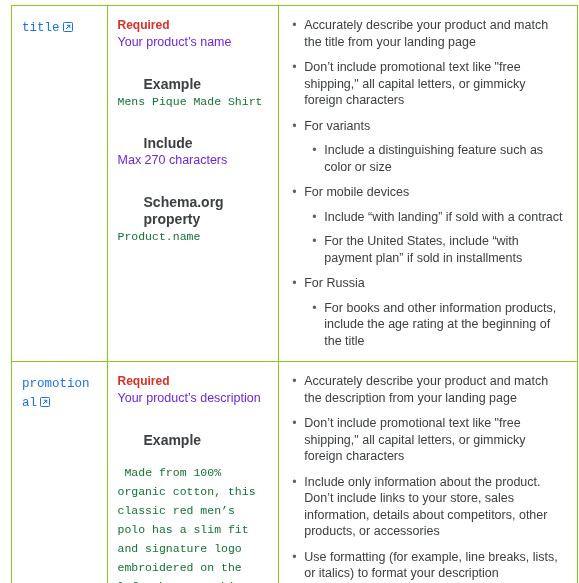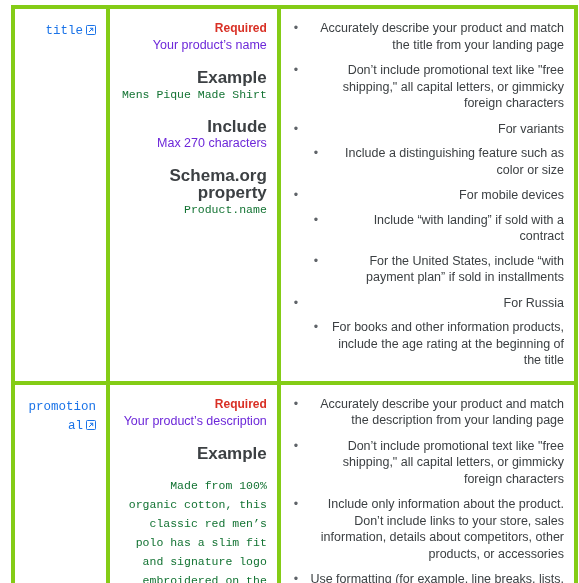--- a/index.html
+++ b/index.html
@@ -15,24 +15,23 @@
     color: #3c4043;
   }
   .doc-table {
     width: 567px;
     margin-left: 11px;
     margin-top: 5px;
     border-collapse: collapse;
     table-layout: fixed;
   }
   .doc-table td {
-    border: 4px solid #84cc16;
+    border: 1px solid #84cc16;
     vertical-align: top;
     padding: 11px 10px 12px 10px;
-    text-align: right;
   }
   .col-prop  { width: 94px; }
   .col-desc  { width: 169px; }
   .col-guide { width: 294px; }
 
   
   .prop-link {
     font-family: "Liberation Mono", monospace;
     font-size: 12.5px;
     line-height: 16px;
@@ -60,23 +59,23 @@
     margin: 0;
   }
   .plain-line {
     font-size: 12.5px;
     line-height: 17px;
     margin: 0;
     color: #6d28d9;
   }
   .sub-head {
     font-weight: bold;
-    font-size: 17px;
-    line-height: 17px;
-    margin: 15px 0 0 0;
+    font-size: 14px;
+    line-height: 17px;
+    margin: 25px 0 0 0;
     color: #3c4043;
     padding-left: 26px;
   }
   .code-line {
     font-family: "Liberation Mono", monospace;
     font-size: 11.5px;
     line-height: 17px;
     color: #137333;
     margin: 0;
     white-space: pre-wrap;

